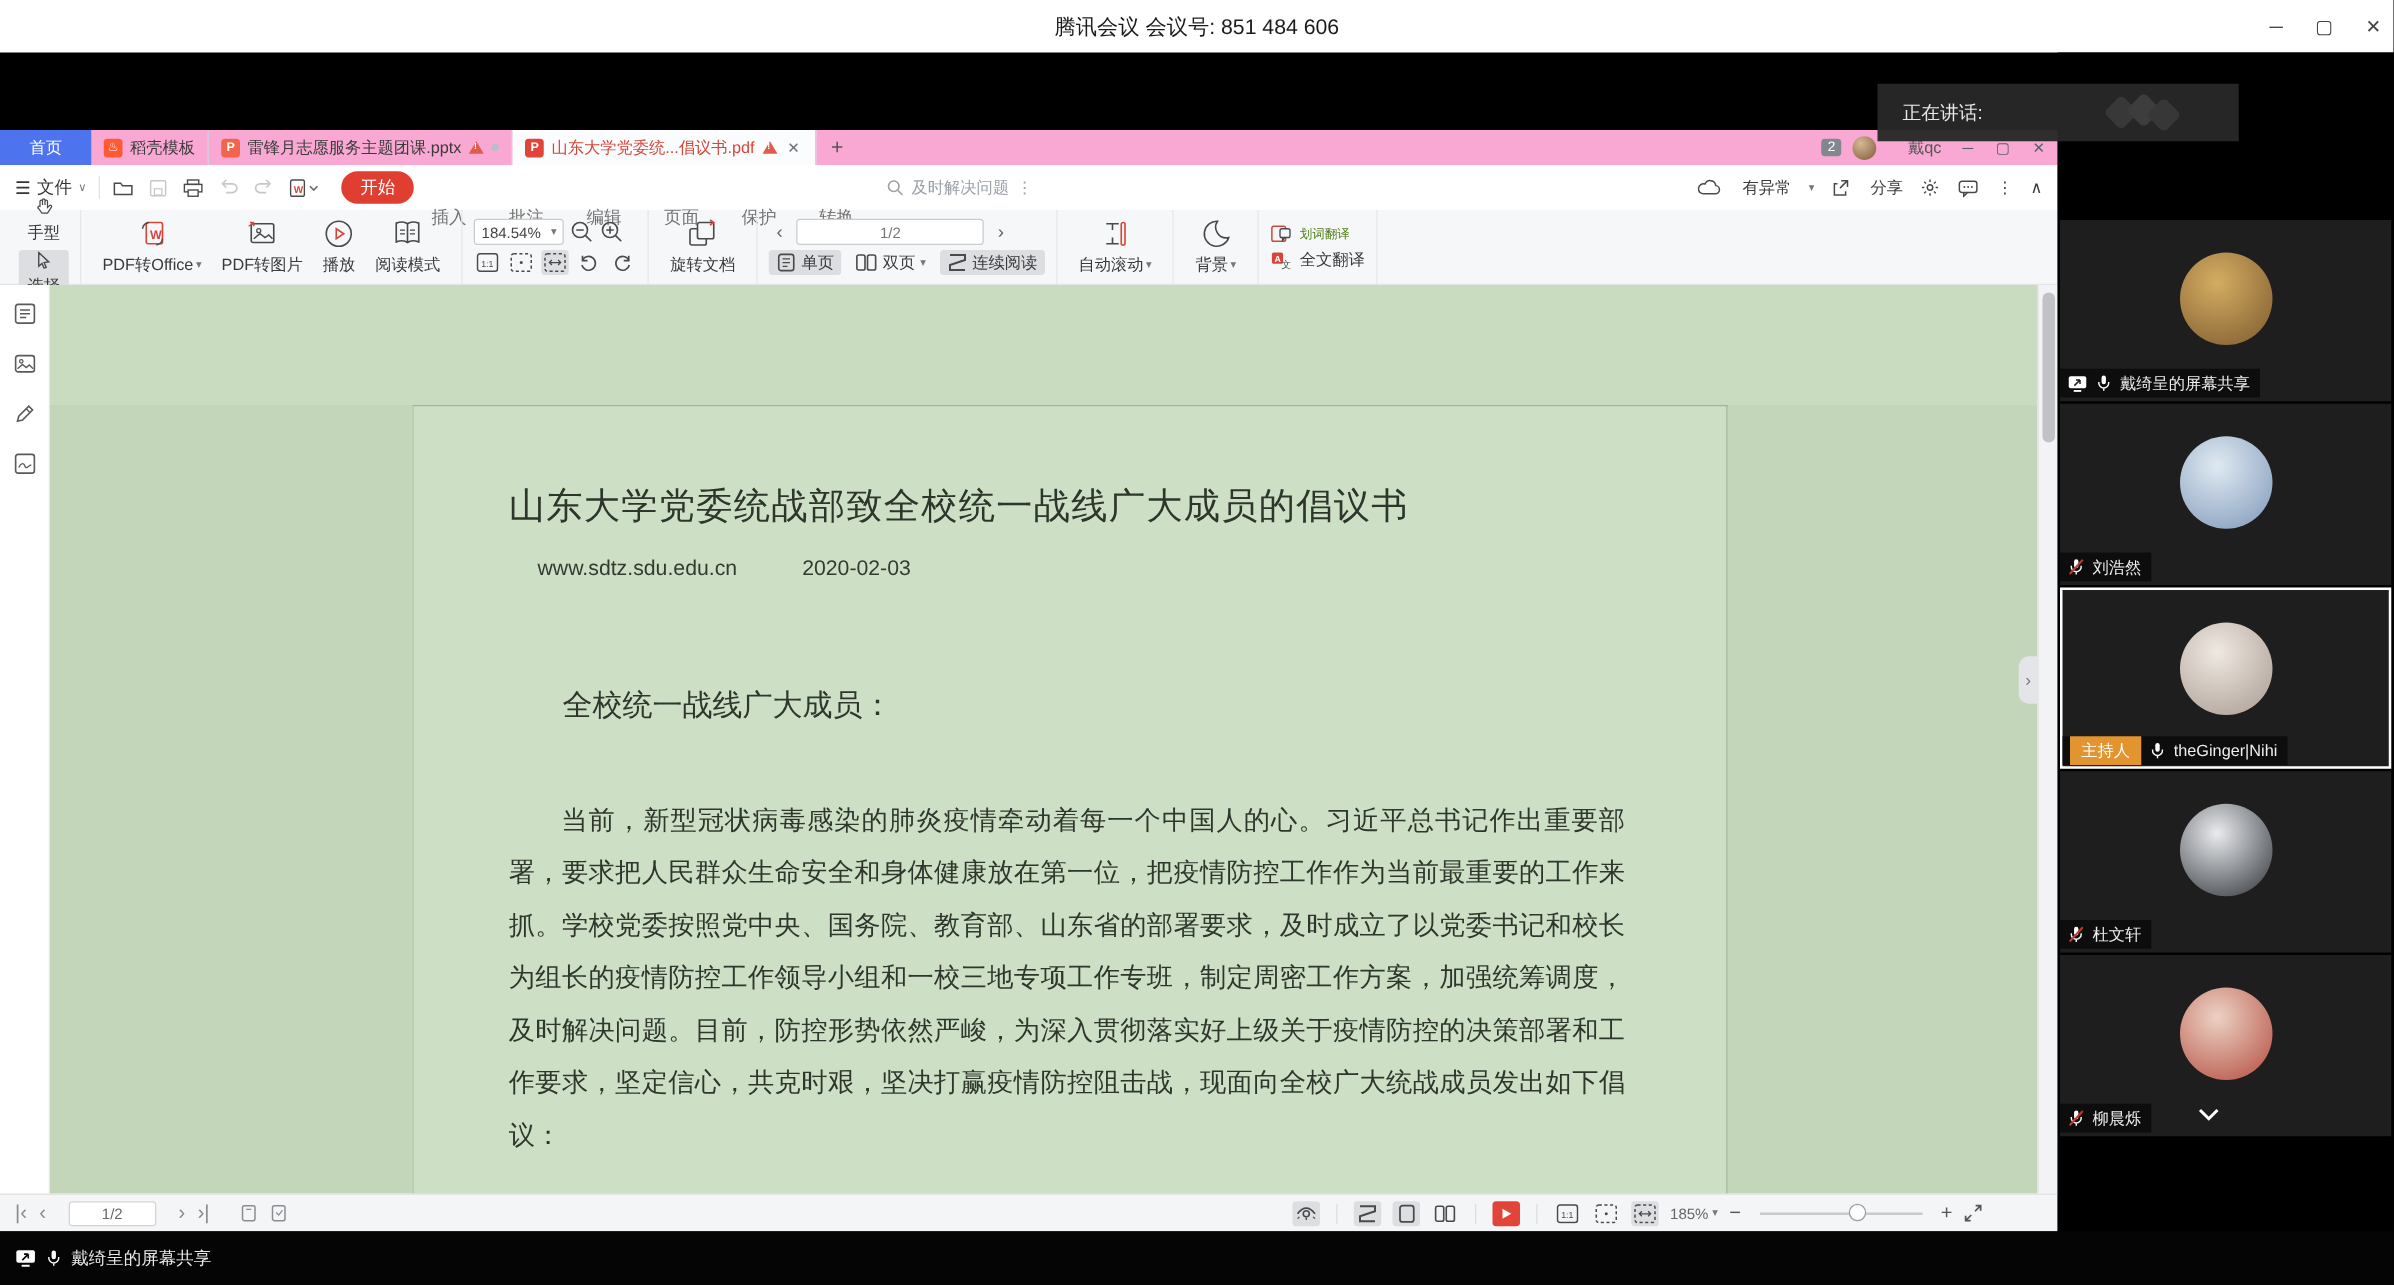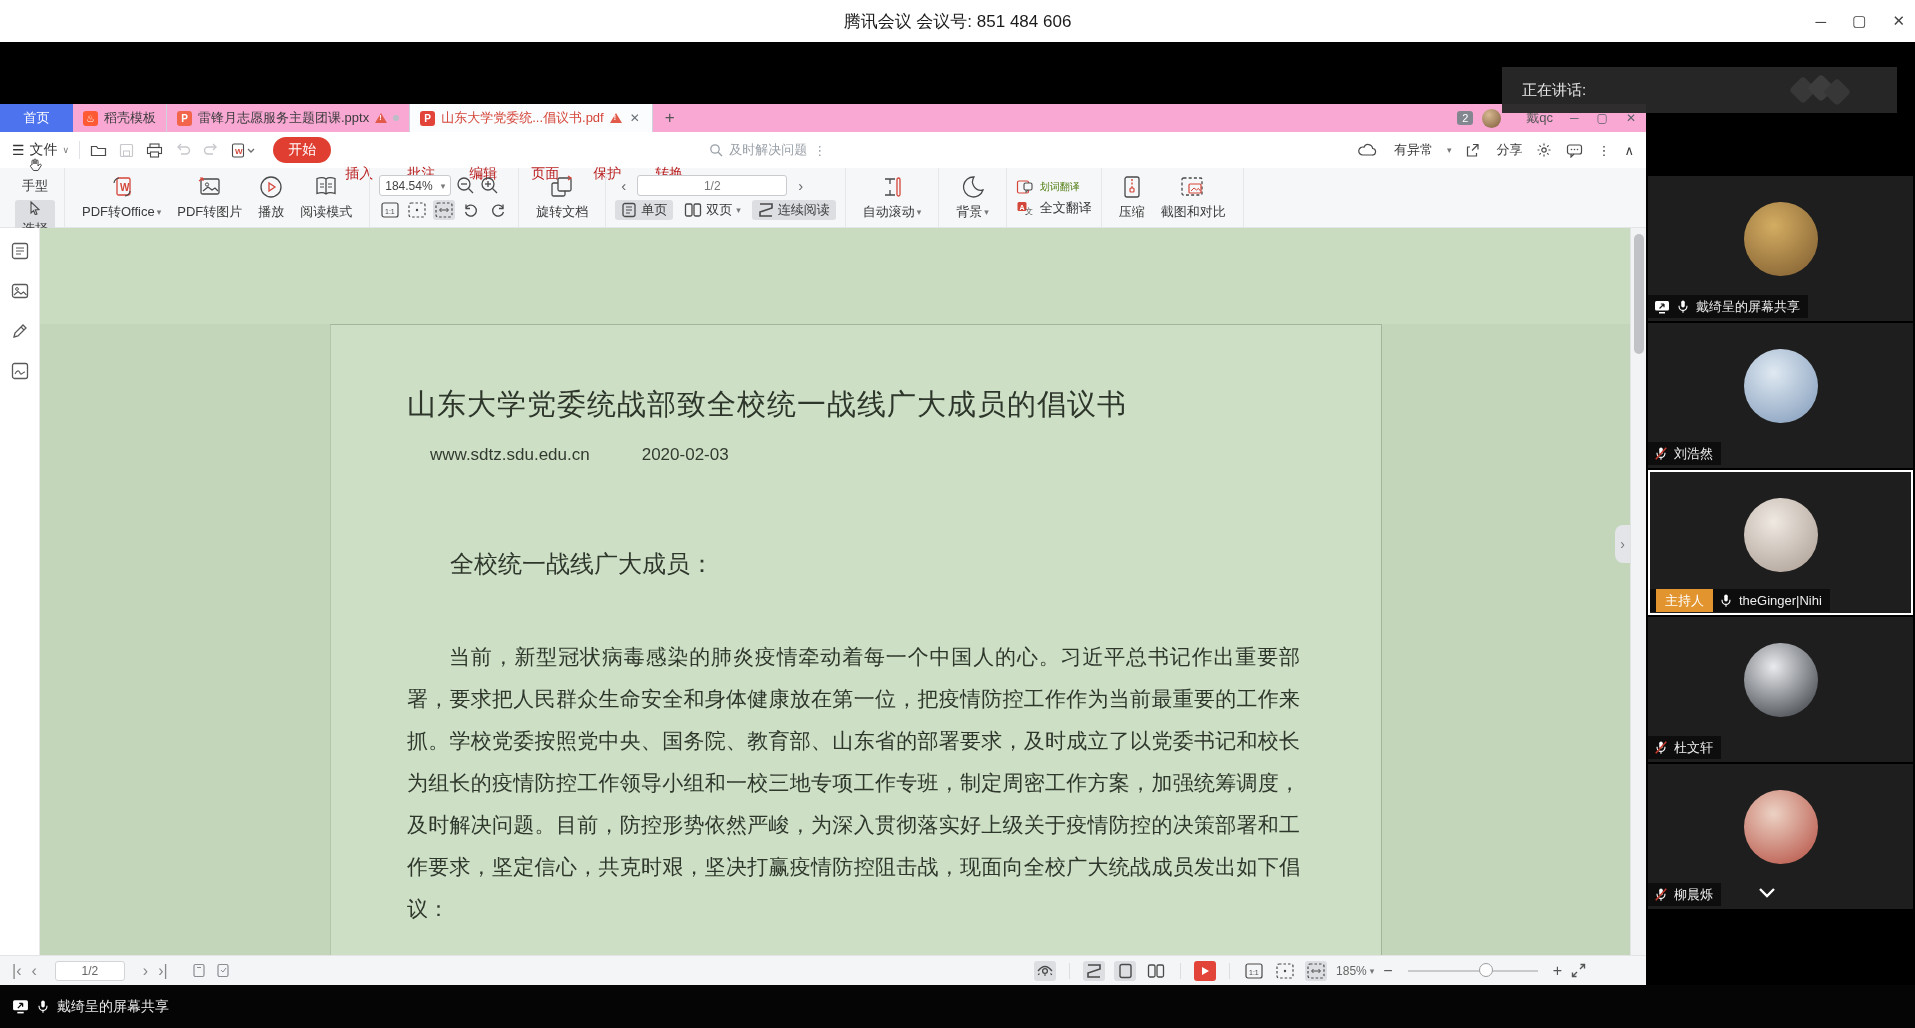--- a/index.html
+++ b/index.html
@@ -8,21 +8,21 @@
             font-family:"Liberation Sans","DejaVu Sans",sans-serif; }
 
   
   .titlebar { position:absolute; left:0; top:0; width:1915px; height:42px; background:#fff;
               display:flex; align-items:center; justify-content:center; }
   .titlebar .ttext { font-size:17px; color:#1b1b1b; }
   .win-ctrls { position:absolute; right:10px; top:0; height:42px; display:flex; align-items:center; gap:26px; }
   .win-ctrls span { font-size:15px; color:#444; cursor:default; }
 
   
-  .speak-overlay { position:absolute; left:1502px; top:67px; width:395px; height:46px;
+  .speak-overlay { position:absolute; left:1502px; top:67px; width:289px; height:46px;
                    background:rgba(40,40,40,.96); z-index:30; display:flex; align-items:center; padding-left:20px; }
   .speak-overlay .stext { color:#e8e8e8; font-size:15px; }
   .ghost-logo { position:absolute; right:42px; top:10px; width:70px; height:26px; opacity:.5; }
   .ghost-logo i { position:absolute; width:20px; height:20px; background:#5a5a5a; transform:rotate(45deg); border-radius:4px; }
   .ghost-logo i:nth-child(1){ left:8px; top:3px; background:#4a4a4a;}
   .ghost-logo i:nth-child(2){ left:26px; top:1px; background:#555;}
   .ghost-logo i:nth-child(3){ left:42px; top:5px; background:#484848;}
 
   
   .wps { position:absolute; left:0; top:104px; width:1646px; height:881px; background:#fff; }
@@ -47,21 +47,21 @@
   .tabuser { font-size:13px; color:#555;margin-left:16px; }
   .tab-winctrl { display:flex; gap:18px; margin-left:8px; color:#5a5f66; font-size:12px; }
 
   
   .menubar { height:36px; background:#fff; display:flex; align-items:center; padding:0 12px; }
   .mfile { display:flex; align-items:center; gap:5px; font-size:14px; color:#333; }
   .msep { width:1px; height:18px; background:#e0e2e6; margin:0 10px; }
   .qicons { display:flex; align-items:center; gap:12px; }
   .qicons svg { display:block; }
   .pill-start { background:#e03e31; color:#fff; font-size:14px; border-radius:14px; padding:4px 15px; margin:0 14px 0 18px; }
-  .mnav { display:flex; gap:34px; font-size:14px; color:#b91c1c;margin-top:47px; }
+  .mnav { display:flex; gap:34px; font-size:14px; color:#737373;margin-top:47px; }
   .msearch { display:flex; align-items:center; gap:6px; margin-left:26px; color:#9aa0a8; font-size:13px; }
   .mright { margin-left:auto; display:flex; align-items:center; gap:14px; font-size:13px; color:#3c3c3c; }
   .mright .lbl { margin-left:2px; }
   .gdot { position:relative; }
   .gdot:after { content:""; position:absolute; right:-2px; bottom:-1px; width:7px; height:7px; border-radius:50%; background:#e2443a; }
 
   
   .ribbon { height:60px; background:#f6f7f9; border-bottom:1px solid #e4e5e8; display:flex; align-items:stretch; padding-left:6px; }
   .rgroup { display:flex; align-items:center; padding:0 9px; border-right:1px solid #e6e7ea; }
   .rcol { display:flex; flex-direction:column; justify-content:center; gap:4px; }
@@ -453,38 +453,20 @@
             <svg width="18" height="16" viewBox="0 0 18 16">
                 <rect x="1.5" y="2" width="9" height="9" rx="1.5" fill="#d5463a"></rect>
                 <text x="3.5" y="9.5" font-size="7" fill="#fff" font-weight="bold">A</text>
                 <text x="9" y="14" font-size="8" fill="#4a4a4a">文</text>
               </svg>
             <span>全文翻译</span>
           </div>
         </div>
       </div>
 
-      <div class="rgroup">
-        <div class="rbig">
-          <svg width="20" height="24" viewBox="0 0 20 24">
-              <rect x="3" y="2" width="14" height="20" rx="2" fill="none" stroke="#4a4a4a" stroke-width="1.3"></rect>
-              <path d="M10 4 v10" stroke="#d5463a" stroke-width="1.4" stroke-dasharray="2 1.6"></path>
-              <rect x="8" y="13" width="4" height="4" rx="1" fill="none" stroke="#d5463a" stroke-width="1.2"></rect>
-            </svg>
-          <span class="lab">压缩</span>
-        </div>
-        <div class="rbig">
-          <svg width="26" height="24" viewBox="0 0 26 24">
-              <rect x="2" y="3" width="20" height="17" rx="1.5" fill="none" stroke="#4a4a4a" stroke-width="1.3" stroke-dasharray="3 2.2"></rect>
-              <rect x="9" y="9" width="12" height="9" rx="1" fill="#f6f7f9" stroke="#d5463a" stroke-width="1.2"></rect>
-              <path d="M11 16 l3-3 2.5 2 2-1.5 2 2.5" fill="none" stroke="#d5463a"></path>
-            </svg>
-          <span class="lab">截图和对比</span>
-        </div>
-      </div>
     </div>
 
     <div class="docwrap">
       <div class="canvas">
         <div class="canvas-top"></div>
         <div class="page"></div>
         <div class="doc-title">山东大学党委统战部致全校统一战线广大成员的倡议书</div>
         <div class="doc-meta">
           <span>www.sdtz.sdu.edu.cn</span>
           <span>2020-02-03</span>

